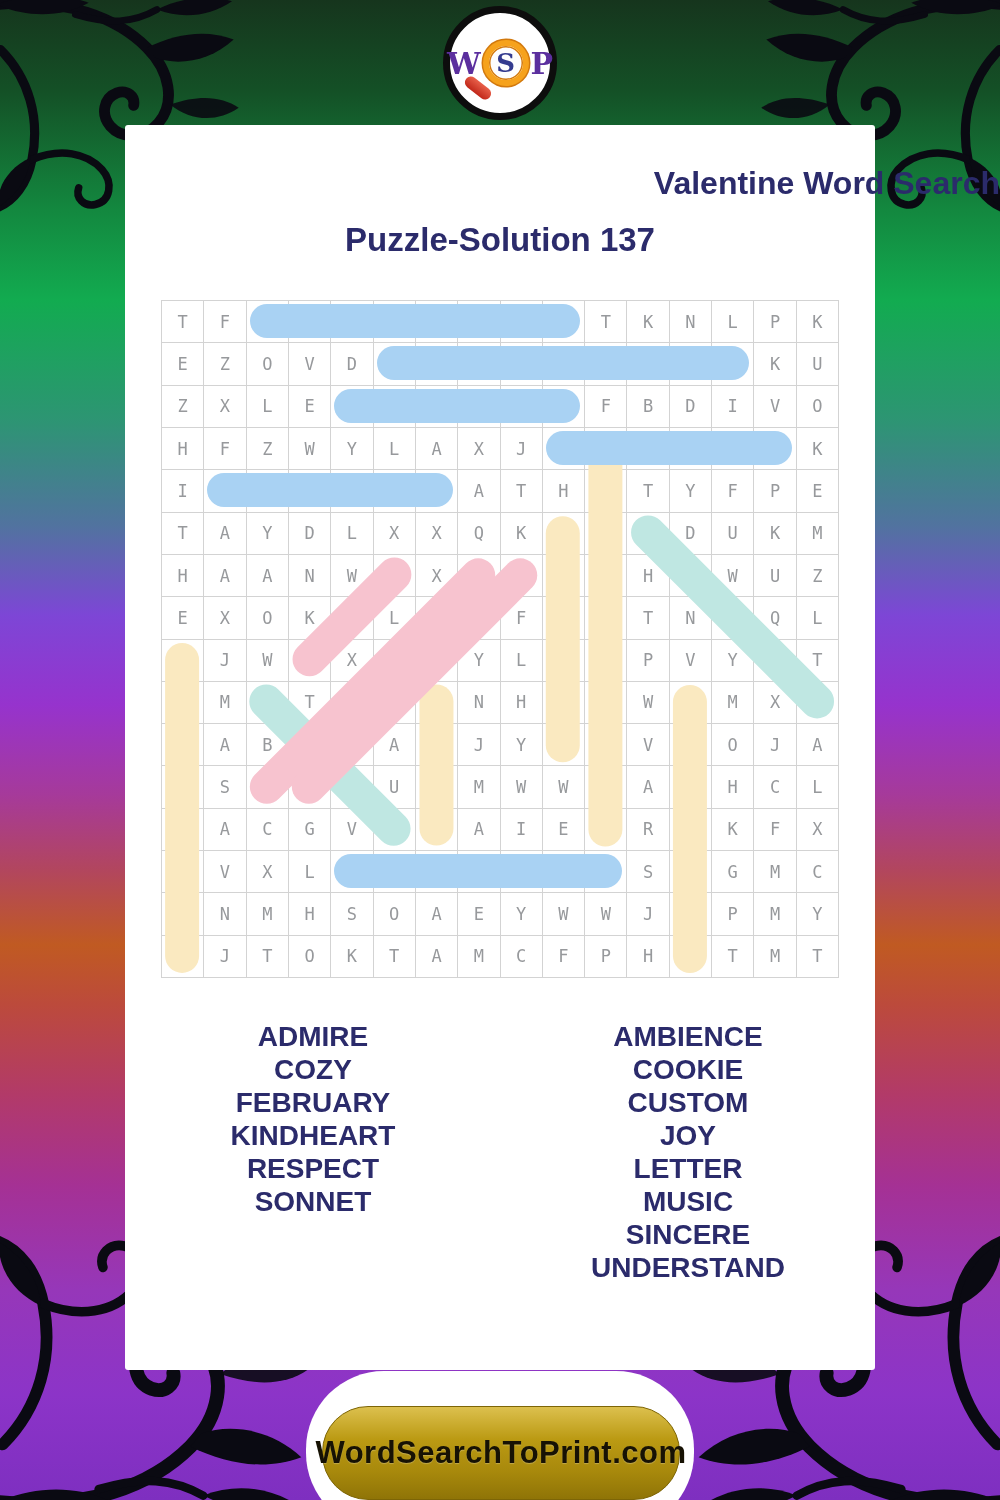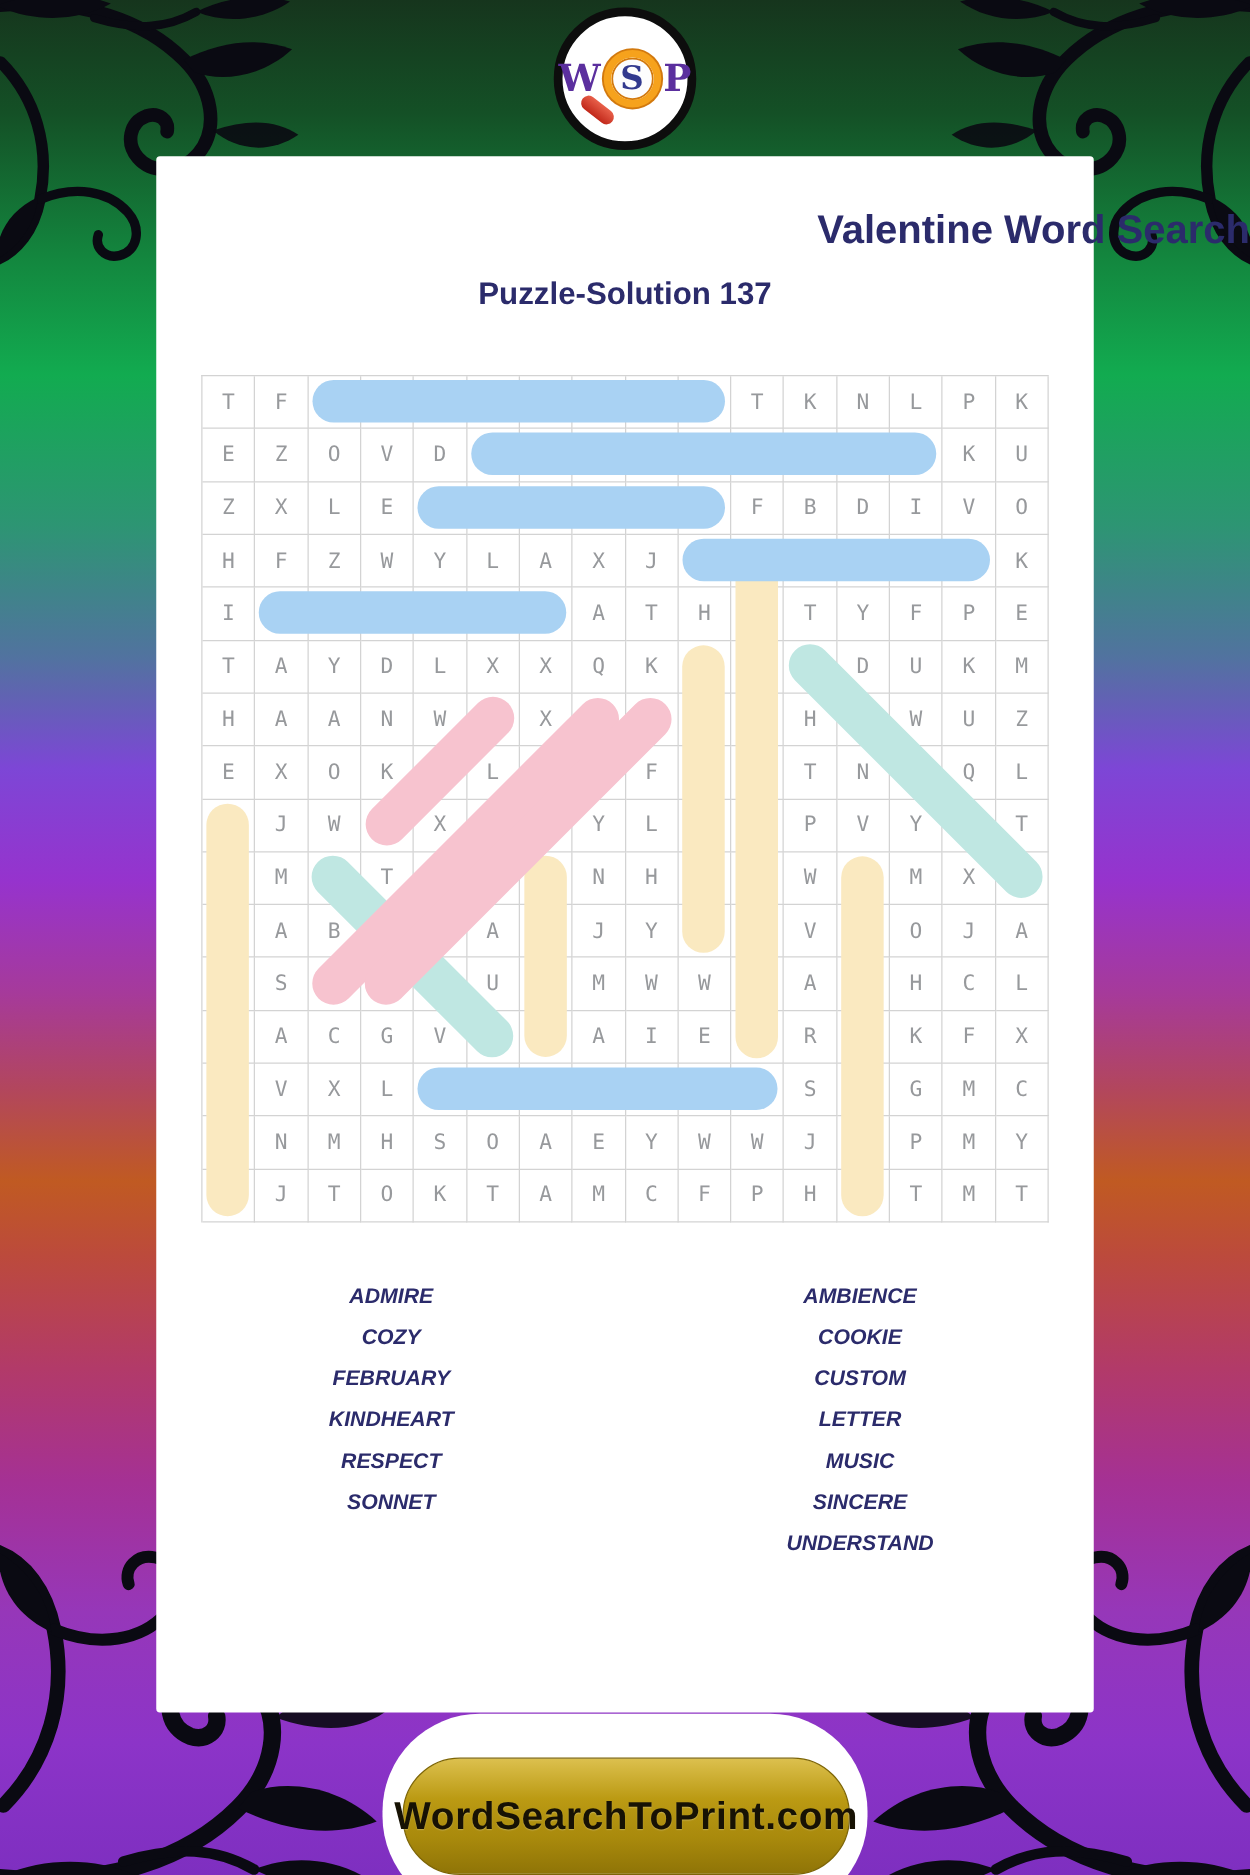--- a/index.html
+++ b/index.html
@@ -38,21 +38,21 @@
   .handle{
     position:absolute; width:30px; height:12px; background:linear-gradient(180deg,#e8604a,#c1281a);
     border-radius:7px; left:-26px; bottom:-14px; transform:rotate(38deg);
   }
   .title{
     position:absolute; left:0; top:165px; width:100%; text-align:right;
     font-size:32px; font-weight:700; color:#2b2b6b; z-index:3;
   }
   .subtitle{
     position:absolute; left:0; top:221px; width:100%; text-align:center;
-    font-size:25px; font-weight:700; color:#2b2b6b; z-index:3;
+    font-size:33px; font-weight:700; color:#2b2b6b; z-index:3;
   }
   #gridCells{
     position:absolute; left:161px; top:300px; width:677px; height:677px;
     border-top:1px solid #d3d3d3; border-left:1px solid #d3d3d3;
     display:grid; grid-template-columns:repeat(16,1fr); grid-template-rows:repeat(16,1fr);
     z-index:1; background:#fff;
   }
   .cell{
     border-right:1px solid #d3d3d3; border-bottom:1px solid #d3d3d3;
     display:flex; align-items:center; justify-content:center;
@@ -60,21 +60,21 @@
   .cell span{
     position:relative; z-index:4;
     font-family:"DejaVu Sans Mono", monospace; font-size:17px; color:#97999c;
   }
   .cell span.hit{font-weight:700; color:#15151a; font-size:18px;}
   #pills{position:absolute; left:0; top:0; z-index:2;}
   .pill{position:absolute; border-radius:17px;}
   .words{position:absolute; top:1020px; z-index:3; width:320px; text-align:center;}
   .words.left{left:153px;} .words.right{left:528px;}
   .words div{
-    font-size:17px; font-weight:700; color:#2b2b6b; line-height:33px;font-style:italic;
+    font-size:28px; font-weight:700; color:#2b2b6b; line-height:33px;
   }
   .footer-pillbg{
     position:absolute; left:306px; top:1371px; width:388px; height:160px;
     background:#ffffff; border-radius:78px; z-index:4;
   }
   .footer-btn{
     position:absolute; left:322px; top:1387px; width:356px; height:92px;
     border-radius:46px; z-index:5; cursor:pointer;
     background:linear-gradient(180deg,#dcc04e 0%, #bb9a13 35%, #a8890c 70%, #8f7407 100%);
     border:1px solid #7d6506;
@@ -929,20 +929,21 @@
       <div>COZY</div>
       <div>FEBRUARY</div>
       <div>KINDHEART</div>
       <div>RESPECT</div>
       <div>SONNET</div>
     </div>
   <div class="words right" id="wordsRight">
       <div>AMBIENCE</div>
       <div>COOKIE</div>
       <div>CUSTOM</div>
+      <div>JOY</div>
       <div>LETTER</div>
       <div>MUSIC</div>
       <div>SINCERE</div>
       <div>UNDERSTAND</div>
     </div>
 
   <div class="footer-pillbg"></div>
   <div class="footer-btn">
     <span>WordSearchToPrint.com</span>
   </div>

